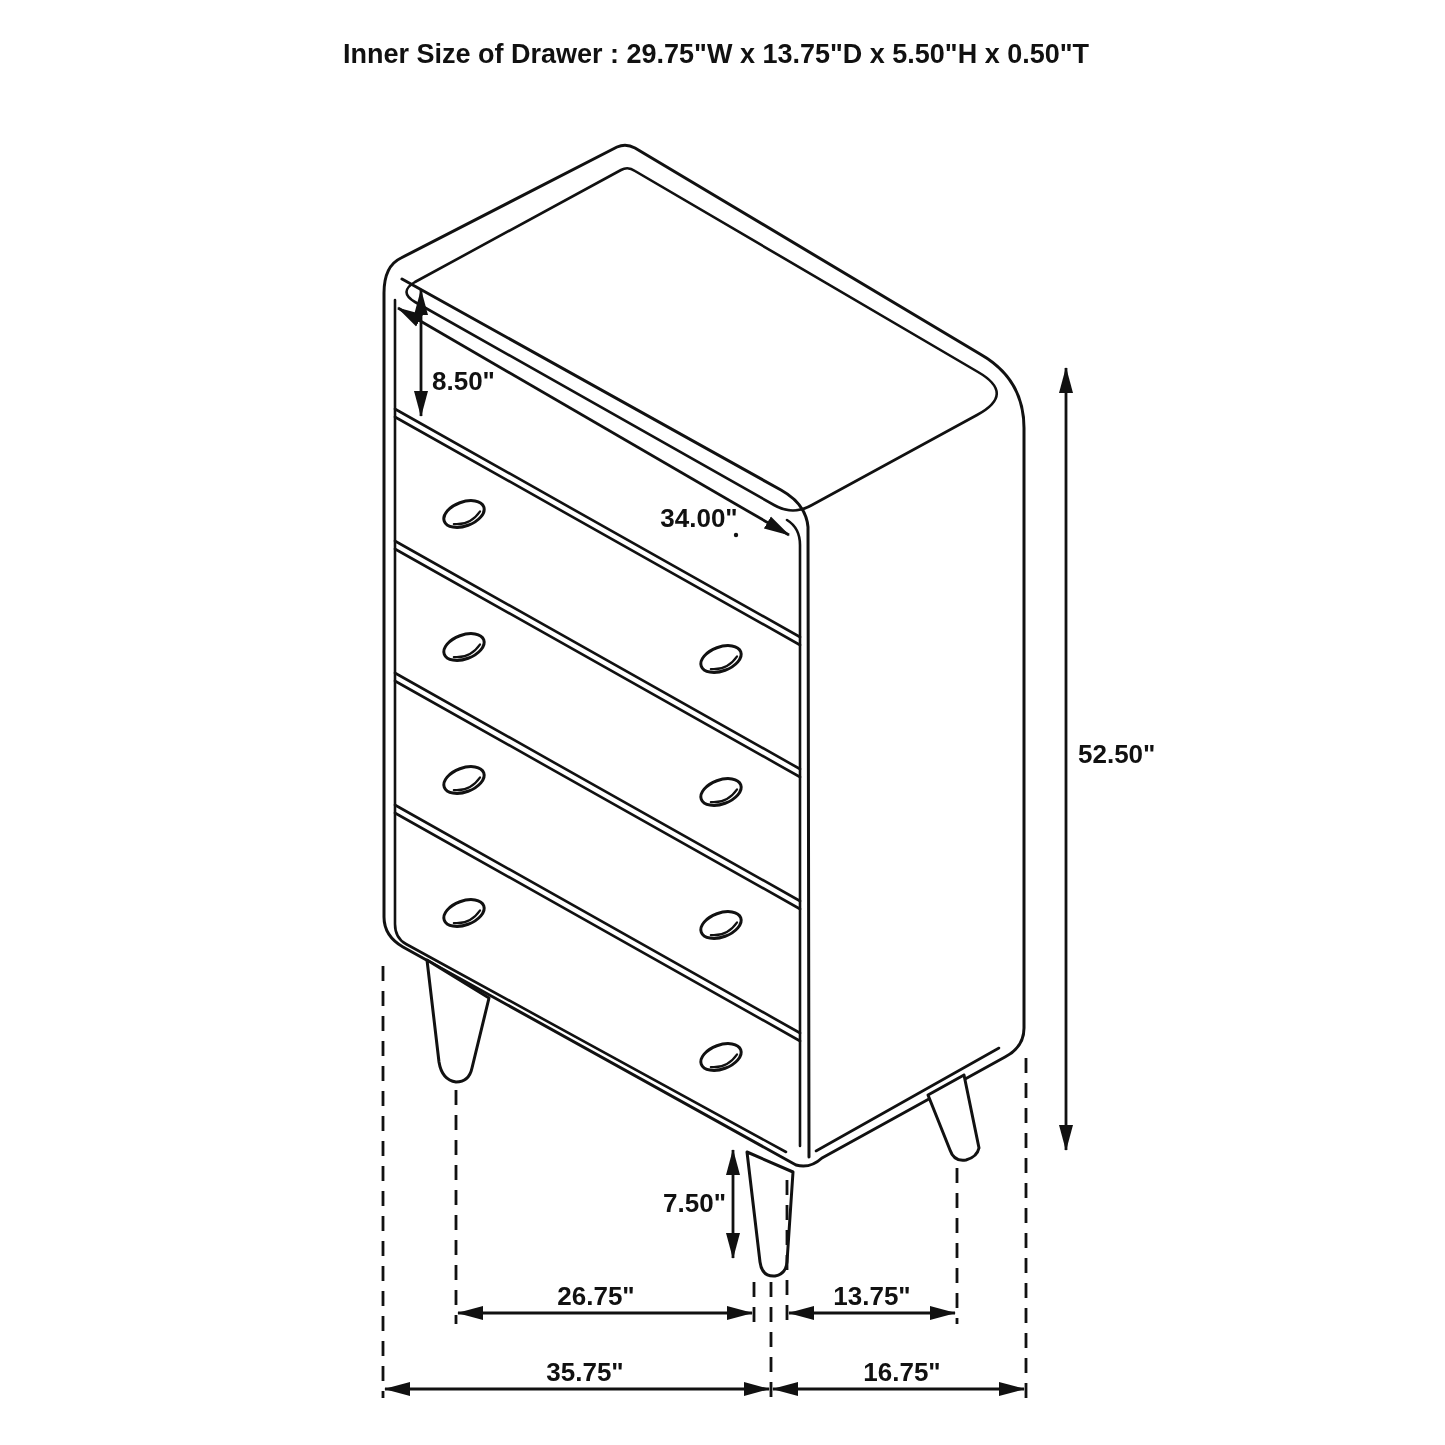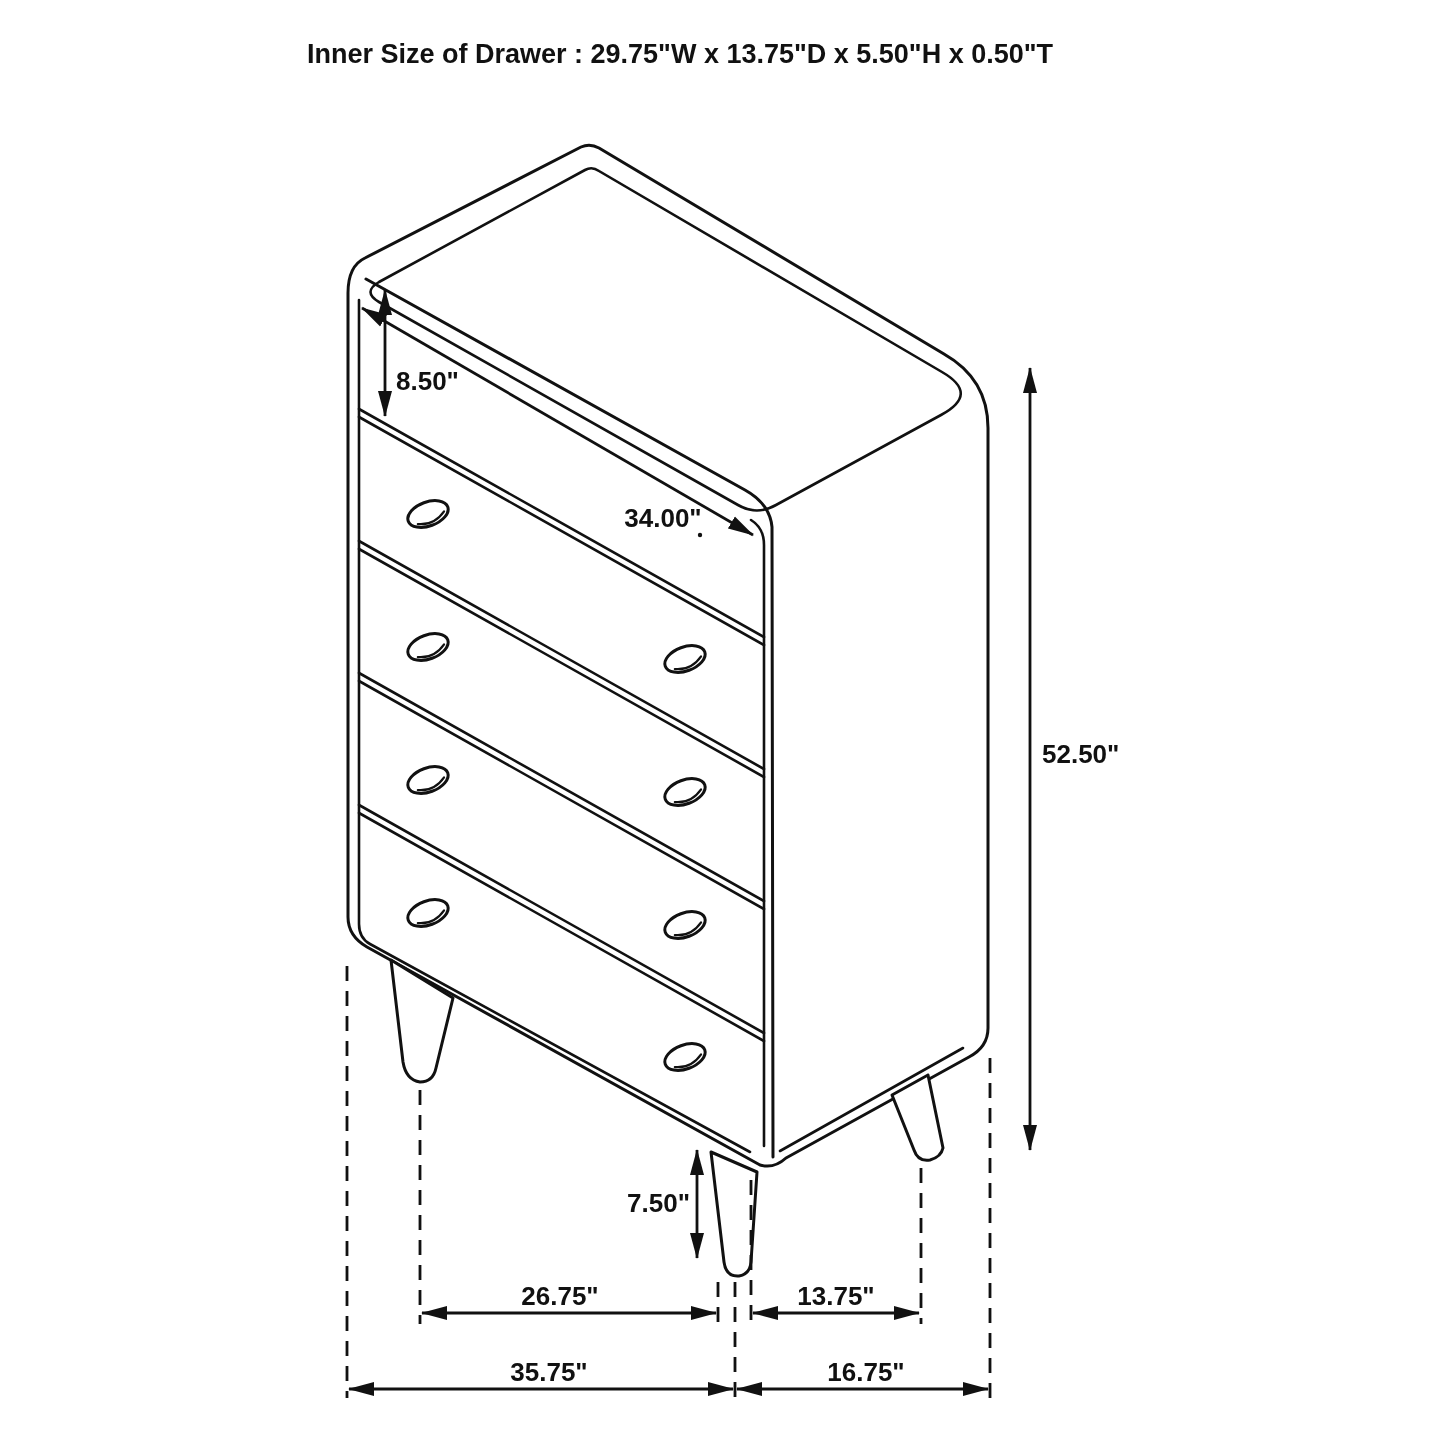--- a/index.html
+++ b/index.html
@@ -2,20 +2,21 @@
 <html><head>
 <meta charset="utf-8">
 <style>
   html,body{margin:0;padding:0;background:#ffffff;}
   .page{
     position:relative;
     width:1344px;height:1445px;
     background:#ffffff;
     font-family:"Liberation Sans", sans-serif;
     overflow:hidden;
+    padding-left:36px;
   }
   svg{display:block;}
   .dim-label{
     font-family:"Liberation Sans", sans-serif;
     font-weight:bold;
     font-size:26px;
     fill:#111111;
   }
   .title-label{
     font-family:"Liberation Sans", sans-serif;

